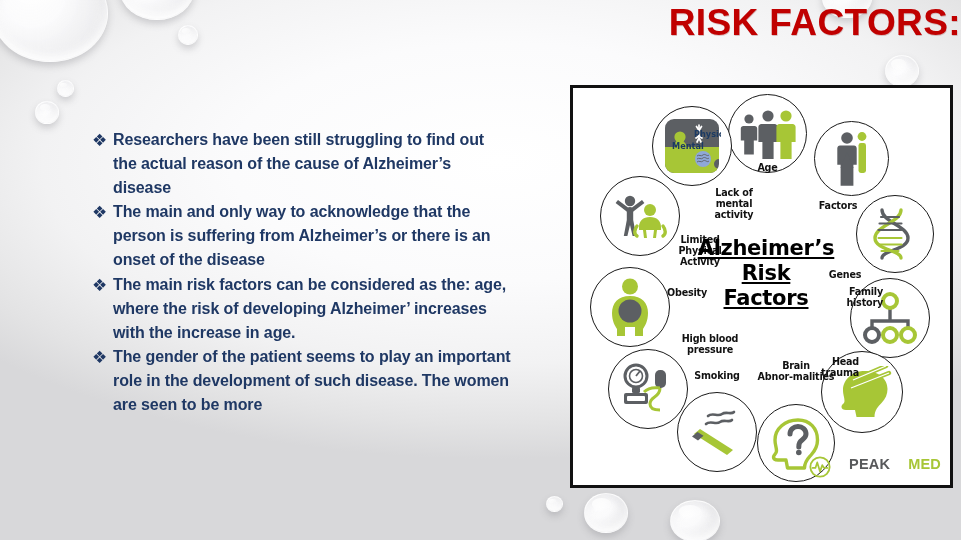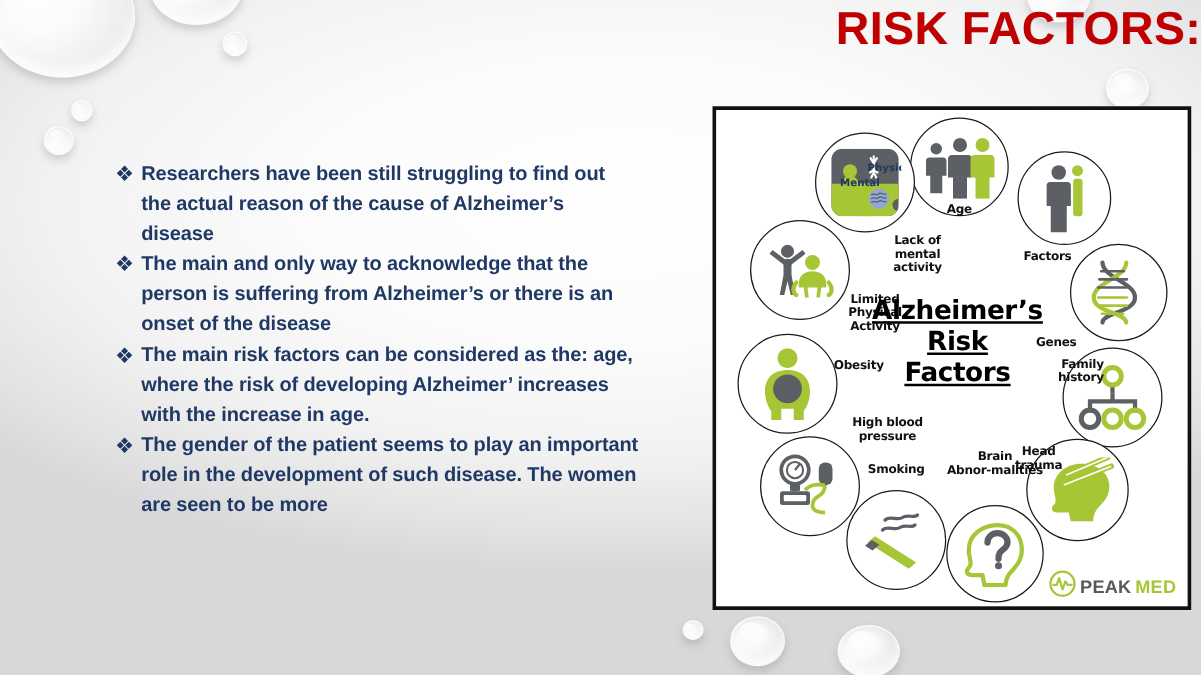--- a/index.html
+++ b/index.html
@@ -144,22 +144,22 @@
     line-height: 25px;
     letter-spacing: -0.3px;
     text-decoration: underline;
   }
 
   .brand {
     position: absolute;
     right: 9px;
     bottom: 7px;
     display: flex;
-    align-items: flex-end;
-    gap: 3px;
+    align-items: flex-start;
+    gap: 18px;
   }
   .brand-word { font-family: "Liberation Sans", sans-serif; font-size: 14.5px; font-weight: bold; letter-spacing: 0.2px; }
   .brand-peak { color: #58595B; }
   .brand-med  { color: #A7C636; }
 </style>
 </head>
 <body>
 
 <div class="slide">
 
@@ -281,21 +281,21 @@
           <g stroke="#A7C636" stroke-width="4.5" stroke-linecap="round" fill="none">
             <path d="M22 14L55 0"></path>
             <path d="M20 22L58 7"></path>
           </g>
           <g stroke="#ffffff" stroke-width="1.3" fill="none">
             <path d="M22 14L55 0"></path>
             <path d="M20 22L58 7"></path>
           </g>
         </svg>
       </div>
-      <div class="node-label" style="left:230px; top:268px; width:56px; text-align:center;">
+      <div class="node-label" style="left:230px; top:268px; width:56px; text-align:right;">
         <div>Head</div>
         <div>trauma</div>
       </div>
 
       <div class="node" style="left:184px; top:316px; width:78px; height:78px;">
         <svg width="56" height="54" viewBox="0 0 56 54">
           <path d="M30 4c-13 0-23 8.5-23 20 0 5 1.5 7 1.5 11 0 3-3 3.5-3 6 0 2 2 3 4.5 3h8l1.5 8h17c0-7 4-10 7-13.5 4-4.5 6-9 6-14.5C49.5 12.5 42 4 30 4z" fill="none" stroke="#A7C636" stroke-width="3.4" stroke-linejoin="round"></path>
           <path d="M22 18c0-4.3 3.6-7.5 8-7.5s8 3.2 8 7.5c0 4.6-4.6 5.5-6.3 8.4-0.8 1.4-0.9 2.9-0.9 4.6" fill="none" stroke="#5C5F63" stroke-width="5" stroke-linecap="round"></path>
           <circle cx="30.8" cy="36.5" r="2.8" fill="#5C5F63"></circle>
         </svg>

